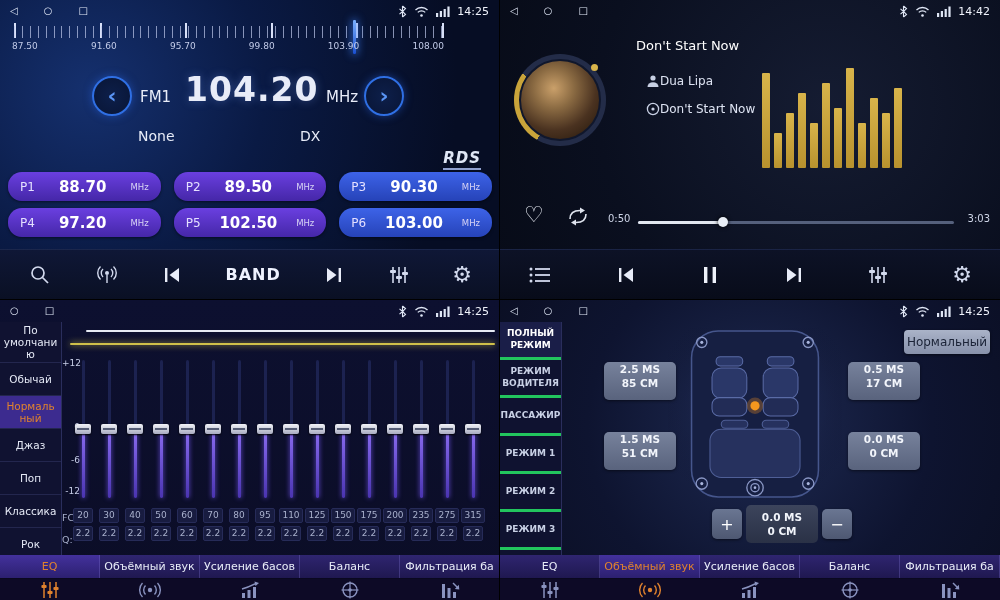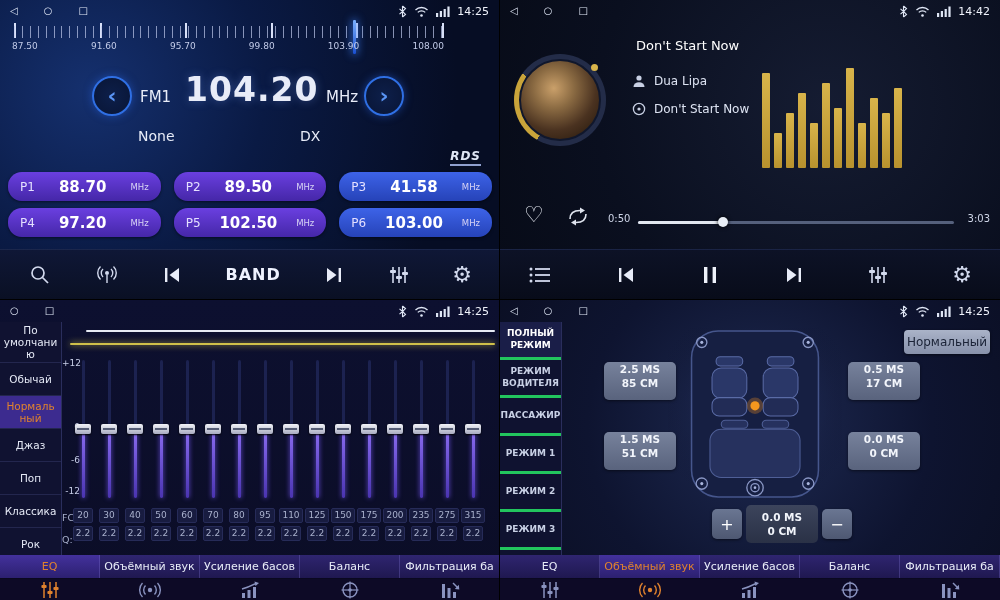--- a/index.html
+++ b/index.html
@@ -26,40 +26,40 @@
   .ruler-labels{position:absolute;top:41px;left:12px;width:432px;display:flex;justify-content:space-between;font-size:9px;color:#c2cbe8}
   .needle{position:absolute;left:353px;top:20px;width:3px;height:34px;background:linear-gradient(180deg,#7ab0ff,#1a4fd0);box-shadow:0 0 8px 1px rgba(60,130,255,.85);border-radius:1px}
   .radio-main{position:absolute;top:64px;left:0;width:500px;height:90px}
   .circle-btn{position:absolute;width:40px;height:40px;border-radius:50%;border:2px solid #2f6fe4;background:radial-gradient(circle,#0d1f4a,#091535);display:flex;align-items:center;justify-content:center;color:#5a95f5;font-size:22px;font-weight:bold;line-height:1;box-shadow:0 0 8px rgba(40,100,230,.5)}
   .cb-left{left:92px;top:12px}.cb-right{left:364px;top:12px}
   .band-label{position:absolute;left:140px;top:24px;font-size:15px}
   .freq-big{position:absolute;left:185px;top:6px;width:130px;font-size:33px;font-weight:bold;letter-spacing:1px;text-shadow:0 0 10px rgba(120,160,255,.35)}
   .unit-label{position:absolute;left:326px;top:24px;font-size:15px}
   .none-label{position:absolute;left:138px;top:64px;font-size:14px}
   .dx-label{position:absolute;left:300px;top:64px;font-size:14px}
-  .rds{position:absolute;right:18px;top:149px;font-size:12px;font-style:italic;font-weight:bold;letter-spacing:1px;color:#dfe6f5;border-bottom:2px double #8fa0d0;padding-bottom:1px}
+  .rds{position:absolute;right:18px;top:149px;font-size:15px;font-style:italic;font-weight:bold;letter-spacing:1px;color:#dfe6f5;border-bottom:2px double #8fa0d0;padding-bottom:1px}
   .presets{position:absolute;left:8px;top:172px;width:484px;display:grid;grid-template-columns:repeat(3,1fr);gap:7px 13px}
   .preset{height:29px;border-radius:14px;display:flex;align-items:center;padding:4px 12px;gap:6px;box-shadow:0 1px 3px rgba(0,0,0,.5)}
   .preset.purple{background:linear-gradient(180deg,#6a3fe0,#4527a8)}
   .preset.blue{background:linear-gradient(180deg,#3d63e8,#2643b8)}
   .pid{font-size:12px;color:#e4e0ff}
   .pfreq{flex:1;text-align:center;font-size:15px;font-weight:bold;color:#fff}
   .punit{font-size:8.5px;color:#d8d4f5}
   .cbar{position:absolute;left:0;bottom:0;width:500px;height:50px;background:linear-gradient(180deg,#0f1736,#0a1024);display:flex;align-items:center;justify-content:space-between;padding:0 28px;border-top:1px solid rgba(60,80,150,.35)}
   .q2 .cbar{background:linear-gradient(180deg,#0d1226,#080c1a)}
   .ibtn{display:flex;align-items:center;justify-content:center}
   .band-btn{font-size:16px;font-weight:600;letter-spacing:1px;color:#eef2ff}
   .gear{font-size:22px;color:#d3daee;line-height:1}
 
   
   .album{position:absolute;left:14px;top:54px;width:92px;height:92px;border-radius:50%;background:conic-gradient(from 210deg,#c9a43a 0 95deg,#232c48 95deg 360deg);display:flex;align-items:center;justify-content:center}
   .album::after{content:"";position:absolute;right:8px;top:10px;width:7px;height:7px;border-radius:50%;background:#d8b44a}
   .album-inner{width:82px;height:82px;border-radius:50%;background:radial-gradient(circle at 42% 35%,#caa06a 0%,#8a6a42 30%,#4a3220 62%,#201408 100%);border:2px solid #10172c}
   .song-title{position:absolute;left:136px;top:38px;font-size:13px;color:#fff}
-  .meta-row{position:absolute;left:132px;display:flex;align-items:center;gap:8px;font-size:12px;color:#dde3f2}
+  .meta-row{position:absolute;left:146px;display:flex;align-items:center;gap:0;font-size:12px;color:#dde3f2}
   .meta-artist{top:74px}.meta-track{top:102px}
   .viz{position:absolute;left:262px;top:62px;width:156px;height:106px;display:flex;align-items:flex-end;gap:4px}
   .vbar{width:8px;background:linear-gradient(180deg,#d8b44a,#b8922e);border-radius:1px}
   .fav{position:absolute;left:24px;top:204px;font-size:22px;color:#e8ecf4;line-height:1}
   .rpt{position:absolute;left:66px;top:207px}
   .t-el{position:absolute;left:108px;top:213px;font-size:10px;color:#cfd6e8}
   .t-dur{position:absolute;right:10px;top:213px;font-size:10px;color:#cfd6e8}
   .pbar{position:absolute;left:138px;right:46px;top:221px;height:3px;background:#55607c;border-radius:2px}
   .pfill{height:100%;background:#e2e7f0;border-radius:2px}
   .pknob{position:absolute;top:-4px;width:10px;height:10px;border-radius:50%;background:#e8edf5;margin-left:-5px;box-shadow:0 0 4px #000}
@@ -173,21 +173,21 @@
         </div>
 
         <div class="preset purple">
           <span class="pid">P2</span>
           <span class="pfreq">89.50</span>
           <span class="punit">MHz</span>
         </div>
 
         <div class="preset blue">
           <span class="pid">P3</span>
-          <span class="pfreq">41.58</span>
+          <span class="pfreq">90.30</span>
           <span class="punit">MHz</span>
         </div>
 
         <div class="preset purple">
           <span class="pid">P4</span>
           <span class="pfreq">97.20</span>
           <span class="punit">MHz</span>
         </div>
 
         <div class="preset purple">

